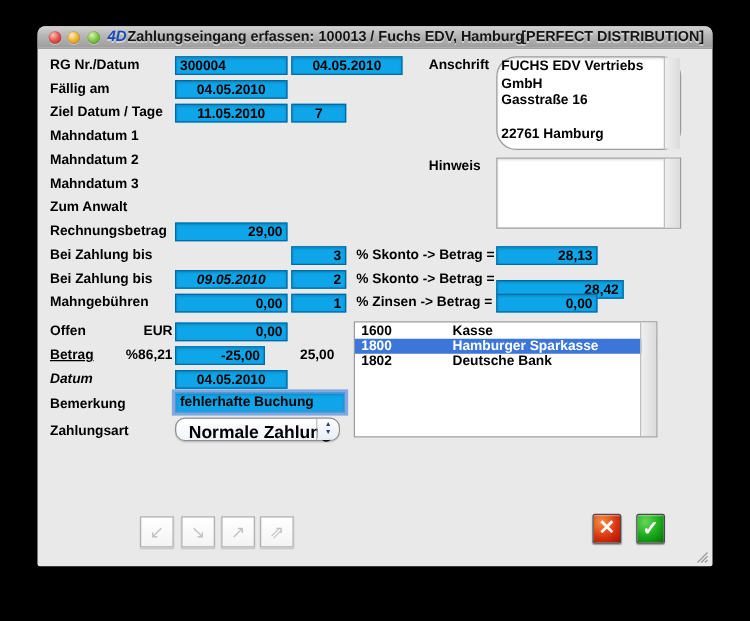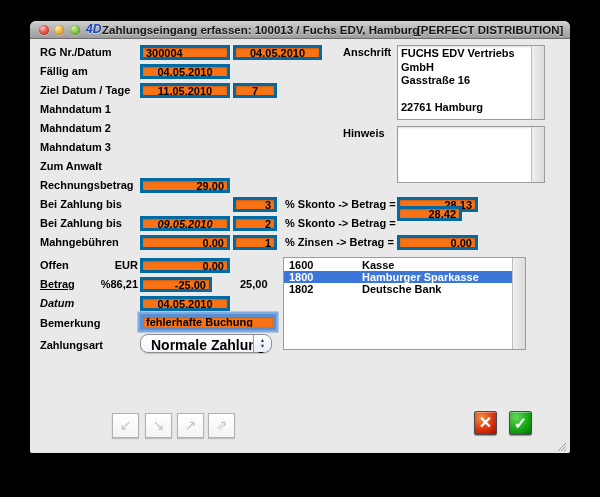--- a/index.html
+++ b/index.html
@@ -16,21 +16,21 @@
          box-shadow:inset 0 0 1px rgba(0,0,0,.45), 0 1px 0 rgba(255,255,255,.35);}
   .light.red{left:9px;background:radial-gradient(circle at 35% 30%,#ffc2bc,#ea5c50 45%,#a8241b);}
   .light.yellow{left:24px;background:radial-gradient(circle at 35% 30%,#ffeccO,#f2b63e 45%,#bf8a1e);
          background:radial-gradient(circle at 35% 30%,#ffecc0,#f2b63e 45%,#bf8a1e);}
   .light.green{left:40px;background:radial-gradient(circle at 35% 30%,#d8f3b4,#88cc4e 45%,#4f8d20);}
   .appicon{position:absolute;left:56px;top:1px;font-size:12px;font-weight:bold;font-style:italic;
            color:#1949b8;text-shadow:0 1px 0 rgba(255,255,255,.5);}
   .wtitle{position:absolute;top:2.5px;font-size:11.5px;font-weight:bold;color:#151515;
           text-shadow:0 1px 0 rgba(255,255,255,.45);white-space:nowrap;}
   .lbl{position:absolute;font-size:11px;font-weight:bold;color:#000;height:13px;line-height:13px;white-space:nowrap;}
-  .fld{position:absolute;height:15px;box-sizing:border-box;border:3px solid #0369a1;background:#f97316;
+  .fld{position:absolute;height:15px;box-sizing:border-box;border:1px solid #0369a1;background:#0ea5e9;
        font-family:inherit;font-size:11px;font-weight:bold;color:#000;padding:0 3px;margin:0;
        box-shadow:inset 0 1px 2px rgba(0,0,0,.18);outline:none;}
   .c{text-align:center;} .r{text-align:right;} .l{text-align:left;}
   .area{position:absolute;box-sizing:border-box;border:1px solid #9b9b9b;background:#fff;
         box-shadow:inset 0 1px 2px rgba(0,0,0,.14);}
   .areatext{position:absolute;left:3px;top:1px;right:14px;font-size:11px;font-weight:bold;
             line-height:13.5px;white-space:pre-line;color:#000;}
   .vtrack{position:absolute;top:0;right:0;bottom:0;width:12px;background:linear-gradient(90deg,#efefef,#dcdcdc);
           border-left:1px solid #bdbdbd;}
   .list{position:absolute;box-sizing:border-box;border:1px solid #9b9b9b;background:#fff;overflow:hidden;}
@@ -92,25 +92,25 @@
     <input class="fld r" style="left: 203px; top: 176px; width: 44px;" value="3">
     <input class="fld c" style="left: 110px; top: 195px; width: 90px; font-style: italic;" value="09.05.2010">
     <input class="fld r" style="left: 203px; top: 195px; width: 44px;" value="2">
     <input class="fld r" style="left: 110px; top: 214px; width: 90px;" value="0,00">
     <input class="fld r" style="left: 203px; top: 214px; width: 44px;" value="1">
 
     <div class="lbl" style="left:255px;top:177px;">% Skonto -&gt; Betrag =</div>
     <div class="lbl" style="left:255px;top:196px;">% Skonto -&gt; Betrag =</div>
     <div class="lbl" style="left:255px;top:215px;">% Zinsen -&gt; Betrag =</div>
     <input class="fld r" style="left: 367px; top: 176px; width: 81px;" value="28,13">
-    <input class="fld r" style="left: 367px; top: 185px; width: 65px; padding-left: 16px;" value="28,42">
+    <input class="fld r" style="left: 367px; top: 203px; width: 102px; padding-left: 16px;" value="28,42">
     <input class="fld r" style="left: 367px; top: 214px; width: 81px;" value="0,00">
 
     <div class="lbl" style="left:313px;top:25px;">Anschrift</div>
-    <div class="area" style="left:367px;top:24px;width:148px;height:75px;">
+    <div class="area" style="left:367px;top:24px;width:148px;height:75px;border-radius:16px;">
       <div class="areatext">FUCHS EDV Vertriebs GmbH
 Gasstraße 16
 
 22761 Hamburg</div>
       <div class="vtrack"></div>
     </div>
     <div class="lbl" style="left:313px;top:106px;">Hinweis</div>
     <div class="area" style="left:367px;top:105px;width:148px;height:57px;">
       <div class="areatext"></div>
       <div class="vtrack"></div>

